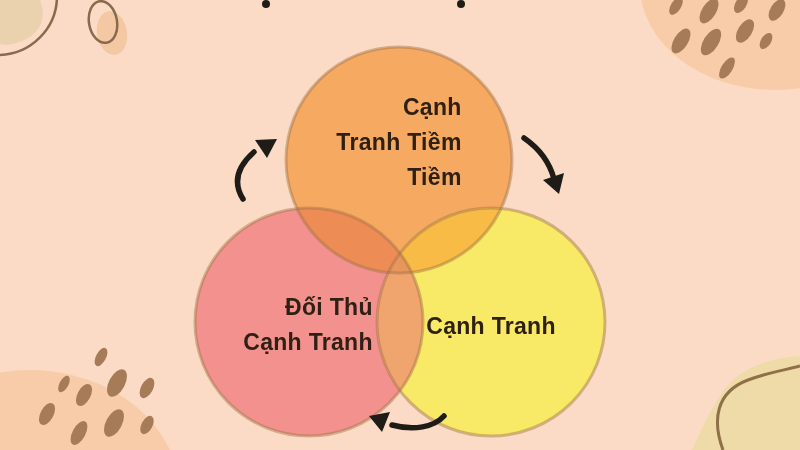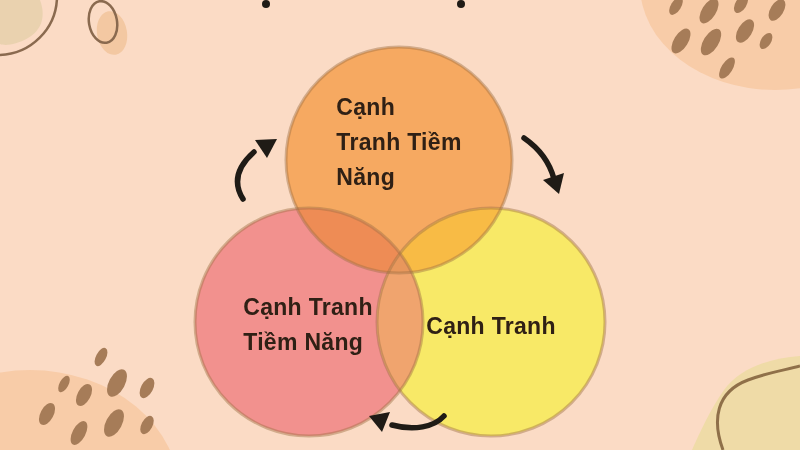--- a/index.html
+++ b/index.html
@@ -7,21 +7,21 @@
     position:relative;
     width:800px;height:450px;
     overflow:hidden;
     background:#FBDBC5;
     font-family:"Liberation Sans",sans-serif;
   }
   .stage svg{position:absolute;inset:0;display:block;}
   .circle-label{
     position:absolute;
     transform:translate(-50%,-50%);
-    text-align:left;
+    text-align:right;
     font-size:23px;
     font-weight:700;
     line-height:35px;
     letter-spacing:.3px;
     color:#2F2015;
     white-space:nowrap;
   }
   .circle-label span{display:block;}
 </style>
 </head>
@@ -109,25 +109,25 @@
       <g>
         <path d="M444,416 C434,427 414,431 392,425" fill="none" stroke-width="5.5" stroke="#1F1B16"></path>
         <polygon points="369,416 390,412 382,432" fill="#1F1B16"></polygon>
       </g>
     </g>
   </svg>
 
   <div class="circle-label" style="left:399px;top:142px;">
     <span>Cạnh</span>
     <span>Tranh Tiềm</span>
-    <span>Năng</span>
+    <span>Tiềm</span>
   </div>
 
   <div class="circle-label" style="left:308px;top:325px;">
+    <span>Đối Thủ</span>
     <span>Cạnh Tranh</span>
-    <span>Tiềm Năng</span>
   </div>
 
   <div class="circle-label" style="left:491px;top:326px;">
     <span>Cạnh Tranh</span>
   </div>
 
 </div>
 
 </body></html>

